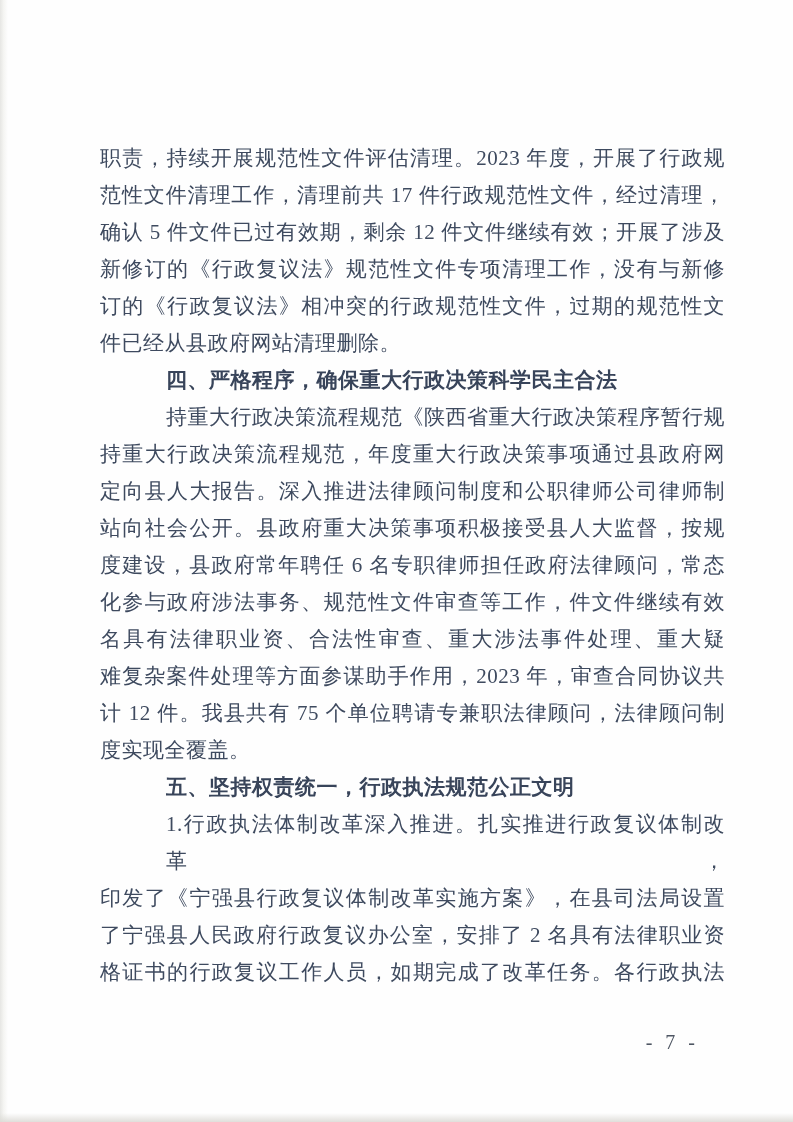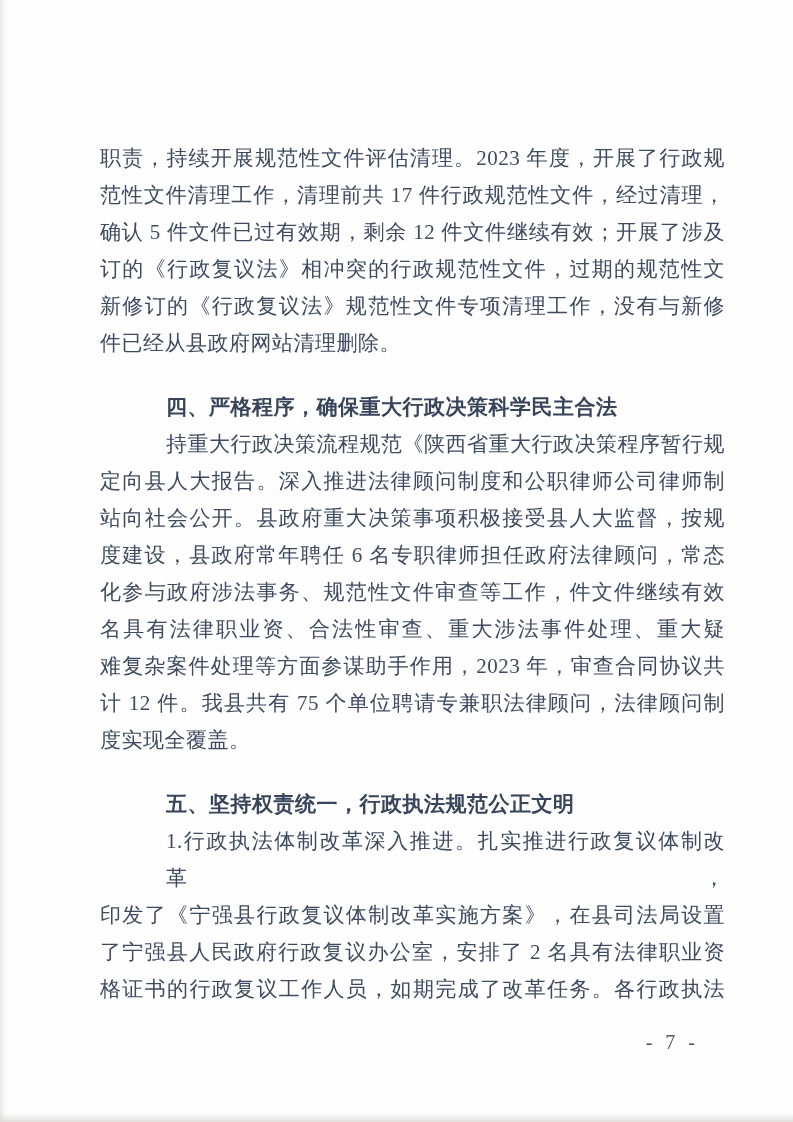--- a/index.html
+++ b/index.html
@@ -49,21 +49,20 @@
   }
   .line.indent {
     padding-left: 66px;
   }
   .line.heading {
     padding-left: 66px;
     font-weight: bold;
     text-align: left;
     text-align-last: left;
     color: #38445a;
-    margin-top: 27px;
   }
   .bold {
     font-weight: normal;
   }
   .page-number {
     position: absolute;
     top: 1031px;
     right: 94px;
     font-size: 20px;
     letter-spacing: 4px;
@@ -76,27 +75,28 @@
 
 <div class="page">
 
   <div class="scan-edge-left"></div>
 
   <section class="text-block">
 
     <div class="line">职责，持续开展规范性文件评估清理。2023 年度，开展了行政规</div>
     <div class="line">范性文件清理工作，清理前共 17 件行政规范性文件，经过清理，</div>
     <div class="line">确认 5 件文件已过有效期，剩余 12 件文件继续有效；开展了涉及</div>
+    <div class="line">新修订的《行政复议法》规范性文件专项清理工作，没有与新修</div>
     <div class="line">订的《行政复议法》相冲突的行政规范性文件，过期的规范性文</div>
-    <div class="line">新修订的《行政复议法》规范性文件专项清理工作，没有与新修</div>
     <div class="line short">件已经从县政府网站清理删除。</div>
 
     <div class="line heading">四、严格程序，确保重大行政决策科学民主合法</div>
 
     <div class="line indent">持重大行政决策流程规范《陕西省重大行政决策程序暂行规</div>
+    <div class="line">持重大行政决策流程规范，年度重大行政决策事项通过县政府网</div>
     <div class="line">定向县人大报告。深入推进法律顾问制度和公职律师公司律师制</div>
     <div class="line">站向社会公开。县政府重大决策事项积极接受县人大监督，按规</div>
     <div class="line">度建设，县政府常年聘任 6 名专职律师担任政府法律顾问，常态</div>
     <div class="line">化参与政府涉法事务、规范性文件审查等工作，件文件继续有效</div>
     <div class="line">名具有法律职业资、合法性审查、重大涉法事件处理、重大疑</div>
     <div class="line">难复杂案件处理等方面参谋助手作用，2023 年，审查合同协议共</div>
     <div class="line">计 12 件。我县共有 75 个单位聘请专兼职法律顾问，法律顾问制</div>
     <div class="line short">度实现全覆盖。</div>
 
     <div class="line heading">五、坚持权责统一，行政执法规范公正文明</div>

